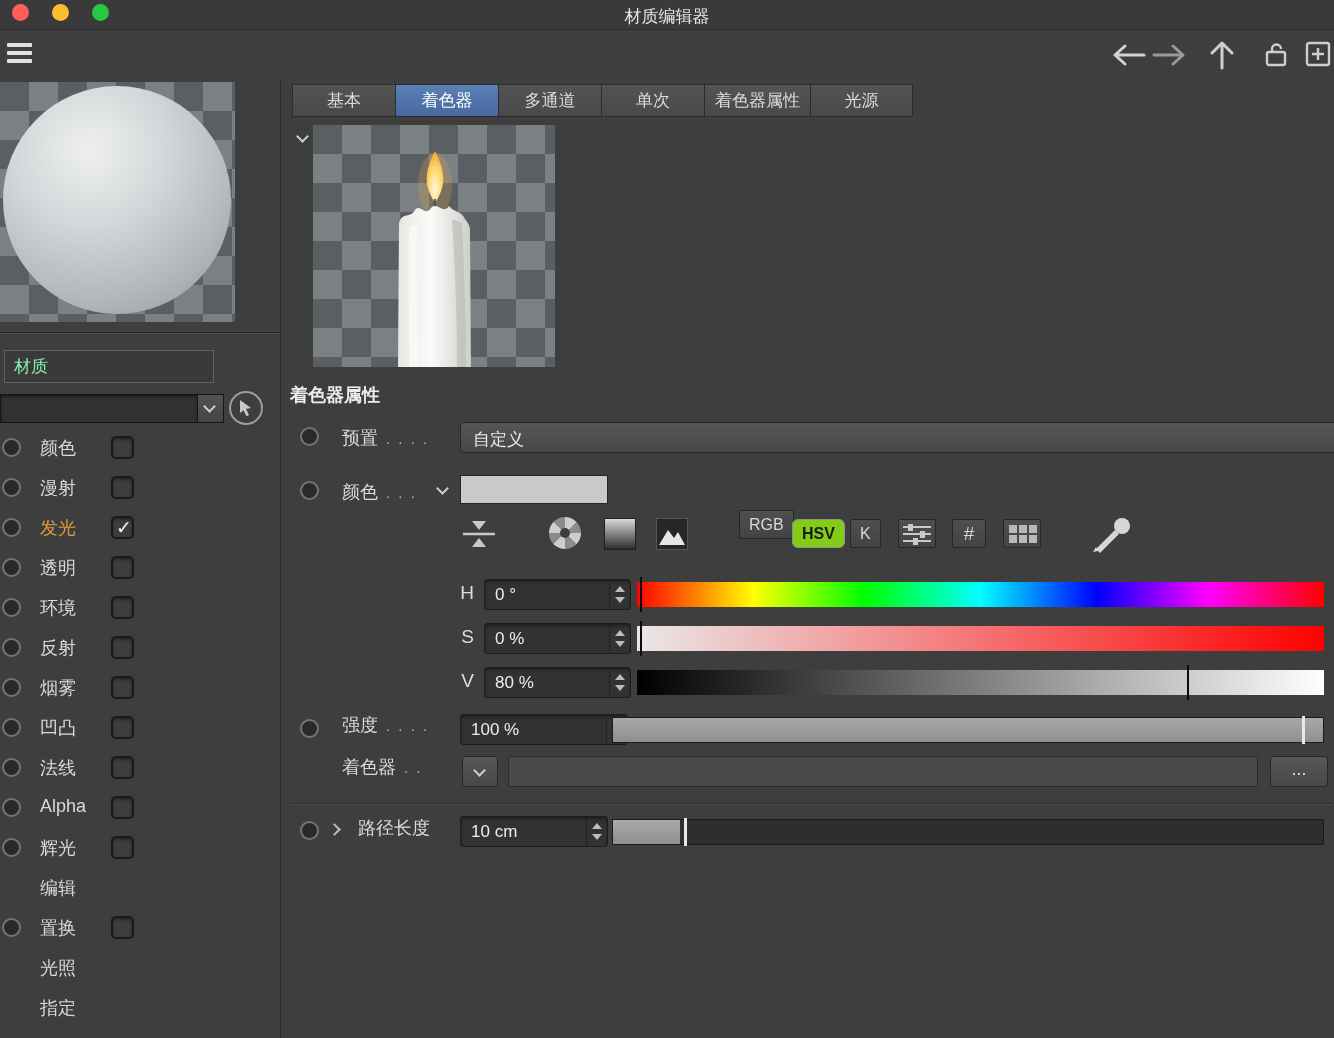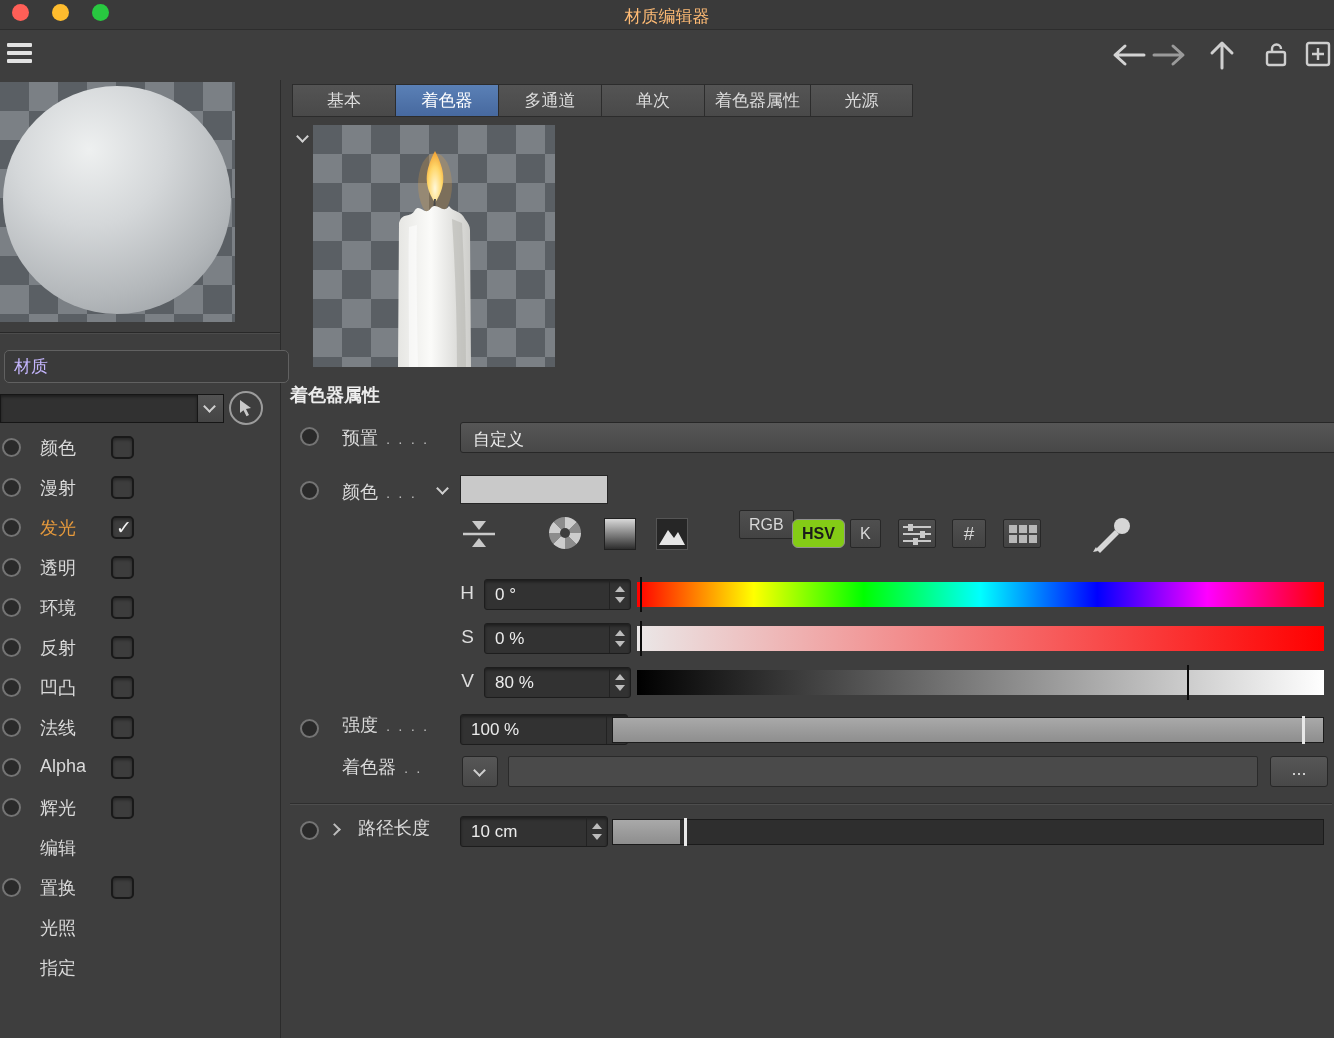--- a/index.html
+++ b/index.html
@@ -7,38 +7,38 @@
   body{position:relative;overflow:hidden;background:#3e3e3e;
        font-family:"Liberation Sans","DejaVu Sans",sans-serif;color:#d6d6d6;}
   i{font-style:normal;}
 
   
   .titlebar{position:absolute;left:0;top:0;right:0;height:30px;background:#3a3a3a;
             border-bottom:1px solid #2d2d2d;}
   .traffic{position:absolute;left:12px;top:4px;display:flex;gap:23px;}
   .light{width:17px;height:17px;border-radius:50%;}
   .light.red{background:#ff5f57;} .light.yellow{background:#febc2e;} .light.green{background:#28c840;}
-  .win-title{position:absolute;left:0;right:0;top:5px;text-align:center;font-size:17px;color:#fdba74;}
+  .win-title{position:absolute;left:0;right:0;top:5px;text-align:center;font-size:17px;color:#e5e5e5;}
 
   
   .topbar{position:absolute;left:0;top:30px;right:0;height:50px;}
   .hamburger{position:absolute;left:7px;top:13px;width:25px;}
   .hamburger i{display:block;height:3.5px;background:#e2e2e2;border-radius:1px;margin-bottom:4.5px;}
   .nav-ic{position:absolute;}
 
   
   .sidebar{position:absolute;left:0;top:80px;width:281px;bottom:0;border-right:1px solid #2b2b2b;}
   .checker{background-image:conic-gradient(#7b8085 0deg 90deg,#5a5f64 90deg 180deg,#7b8085 180deg 270deg,#5a5f64 270deg 360deg);
            background-size:58px 58px;}
   .mat-preview{position:absolute;left:0;top:2px;width:235px;height:240px;overflow:hidden;}
   .sphere{position:absolute;left:3px;top:4px;width:228px;height:228px;border-radius:50%;
           background:radial-gradient(circle at 38% 28%,#eef0f0 0%,#d4d7d9 35%,#b4b8bb 68%,#90959a 100%);}
   .side-divider{position:absolute;left:0;right:0;top:252px;height:2px;border-top:1px solid #282828;border-bottom:1px solid #4c4c4c;}
-  .mat-name{position:absolute;left:4px;top:270px;width:285px;height:33px;border:1px solid #616161;
-            border-radius:5px;line-height:31px;padding-left:9px;font-size:17px;color:#c4b5fd;background:#3a3a3a;}
+  .mat-name{position:absolute;left:4px;top:270px;width:210px;height:33px;border:1px solid #616161;
+            border-radius:0;line-height:31px;padding-left:9px;font-size:17px;color:#86efac;background:#3a3a3a;}
   .filter-field{position:absolute;left:0;top:314px;width:198px;height:29px;background:#313131;
                 border:1px solid #161616;box-shadow:inset 0 2px 3px rgba(0,0,0,.4);}
   .filter-drop{position:absolute;left:197px;top:314px;width:27px;height:29px;background:linear-gradient(#525252,#454545);
                border:1px solid #161616;}
   .chev{display:inline-block;width:9px;height:9px;border-left:2px solid #cfcfcf;border-bottom:2px solid #cfcfcf;
         transform:rotate(-45deg);}
   .filter-drop .chev{position:absolute;left:7px;top:7px;}
   .picker-btn{position:absolute;left:229px;top:311px;width:34px;height:34px;border-radius:50%;
               border:2.5px solid #9c9c9c;}
   .picker-btn svg{position:absolute;left:7px;top:6px;}
@@ -194,20 +194,25 @@
       <span class="checkbox"></span>
     </div>
     <div class="ch-row">
       <span class="radio"></span>
       <span class="ch-label">环境</span>
       <span class="checkbox"></span>
     </div>
     <div class="ch-row">
       <span class="radio"></span>
       <span class="ch-label">反射</span>
+      <span class="checkbox"></span>
+    </div>
+    <div class="ch-row">
+      <span class="radio"></span>
+      <span class="ch-label">烟雾</span>
       <span class="checkbox"></span>
     </div>
     <div class="ch-row">
       <span class="radio"></span>
       <span class="ch-label">凹凸</span>
       <span class="checkbox"></span>
     </div>
     <div class="ch-row">
       <span class="radio"></span>
       <span class="ch-label">法线</span>

